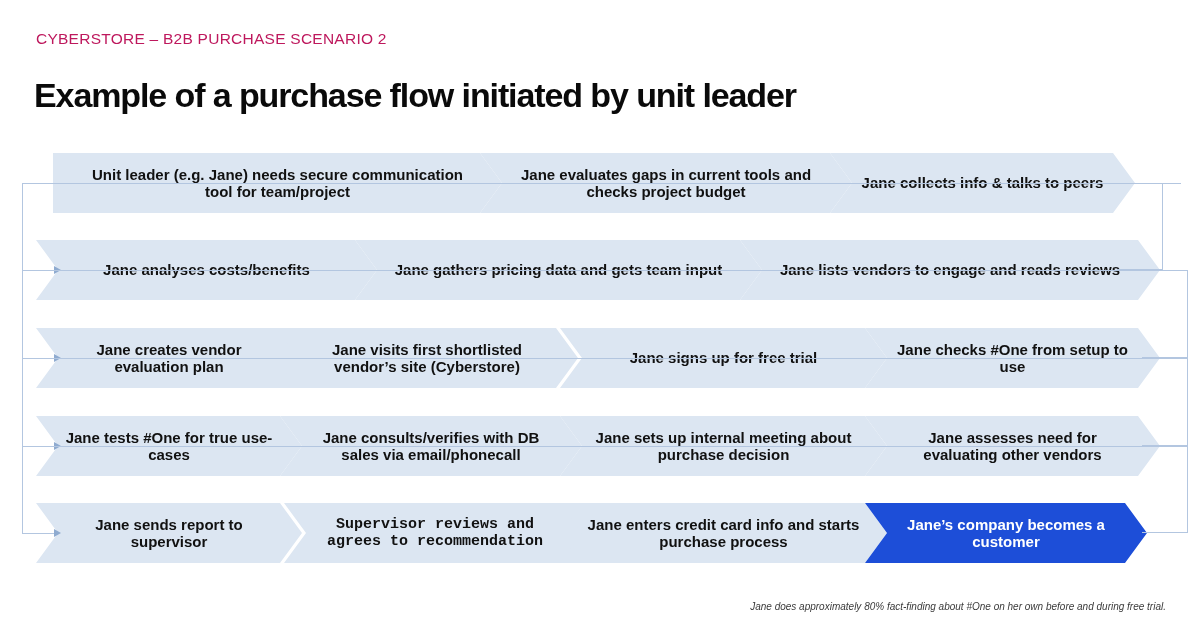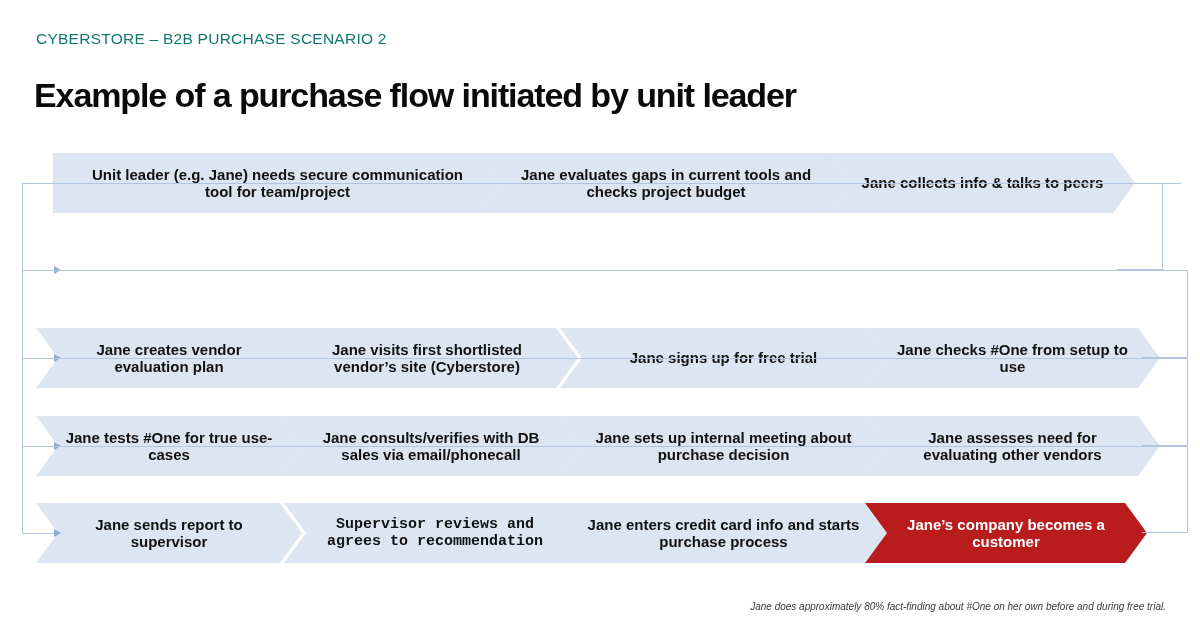--- a/index.html
+++ b/index.html
@@ -9,21 +9,21 @@
     font-family: "Liberation Sans", sans-serif;
     overflow: hidden;
   }
   .page { position: relative; width: 1200px; height: 638px; }
 
   .eyebrow {
     position: absolute;
     left: 36px; top: 30px;
     font-size: 15.5px;
     letter-spacing: 0.25px;
-    color: #0f766e;
+    color: #be185d;
     font-weight: 400;
     white-space: nowrap;
   }
   .headline {
     position: absolute;
     left: 34px; top: 76px;
     font-size: 34px;
     font-weight: 700;
     letter-spacing: -1.1px;
     color: #0a0a0a;
@@ -57,21 +57,21 @@
     line-height: 1.16;
     padding: 0 26px 0 26px;
     -webkit-clip-path: polygon(0 0, calc(100% - 22px) 0, 100% 50%, calc(100% - 22px) 100%, 0 100%, 22px 50%);
     clip-path: polygon(0 0, calc(100% - 22px) 0, 100% 50%, calc(100% - 22px) 100%, 0 100%, 22px 50%);
   }
   .chev.flat-left {
     -webkit-clip-path: polygon(0 0, calc(100% - 22px) 0, 100% 50%, calc(100% - 22px) 100%, 0 100%);
     clip-path: polygon(0 0, calc(100% - 22px) 0, 100% 50%, calc(100% - 22px) 100%, 0 100%);
   }
   .chev.accent {
-    background: #b91c1c;
+    background: #1d4ed8;
     color: #ffffff;
   }
   .chev .txt { display: block; width: 100%; }
 
   
   .conn {
     position: absolute;
     border-color: #b3c6e0;
     border-style: solid;
     border-width: 0;
@@ -125,20 +125,31 @@
   <div class="flow" id="flow-root">
       <div class="row" style="top: 13px;">
         <div class="chev flat-left" style="left: 53px; width: 449px;">
           <span class="txt">Unit leader (e.g. Jane) needs secure communication tool for team/project</span>
         </div>
         <div class="chev" style="left: 480px; width: 372px;">
           <span class="txt">Jane evaluates gaps in current tools and checks project budget</span>
         </div>
         <div class="chev" style="left: 830px; width: 305px;">
           <span class="txt">Jane collects info &amp; talks to peers</span>
+        </div>
+      </div>
+      <div class="row" style="top: 100px;">
+        <div class="chev" style="left: 36px; width: 341px;">
+          <span class="txt">Jane analyses costs/benefits</span>
+        </div>
+        <div class="chev" style="left: 355px; width: 407px;">
+          <span class="txt">Jane gathers pricing data and gets team input</span>
+        </div>
+        <div class="chev" style="left: 740px; width: 420px;">
+          <span class="txt">Jane lists vendors to engage and reads reviews</span>
         </div>
       </div>
       <div class="row" style="top: 188px;">
         <div class="chev" style="left: 36px; width: 266px;">
           <span class="txt">Jane creates vendor evaluation plan</span>
         </div>
         <div class="chev" style="left: 276px; width: 302px;">
           <span class="txt">Jane visits first shortlisted vendor’s site (Cyberstore)</span>
         </div>
         <div class="chev" style="left: 560px; width: 327px;">

